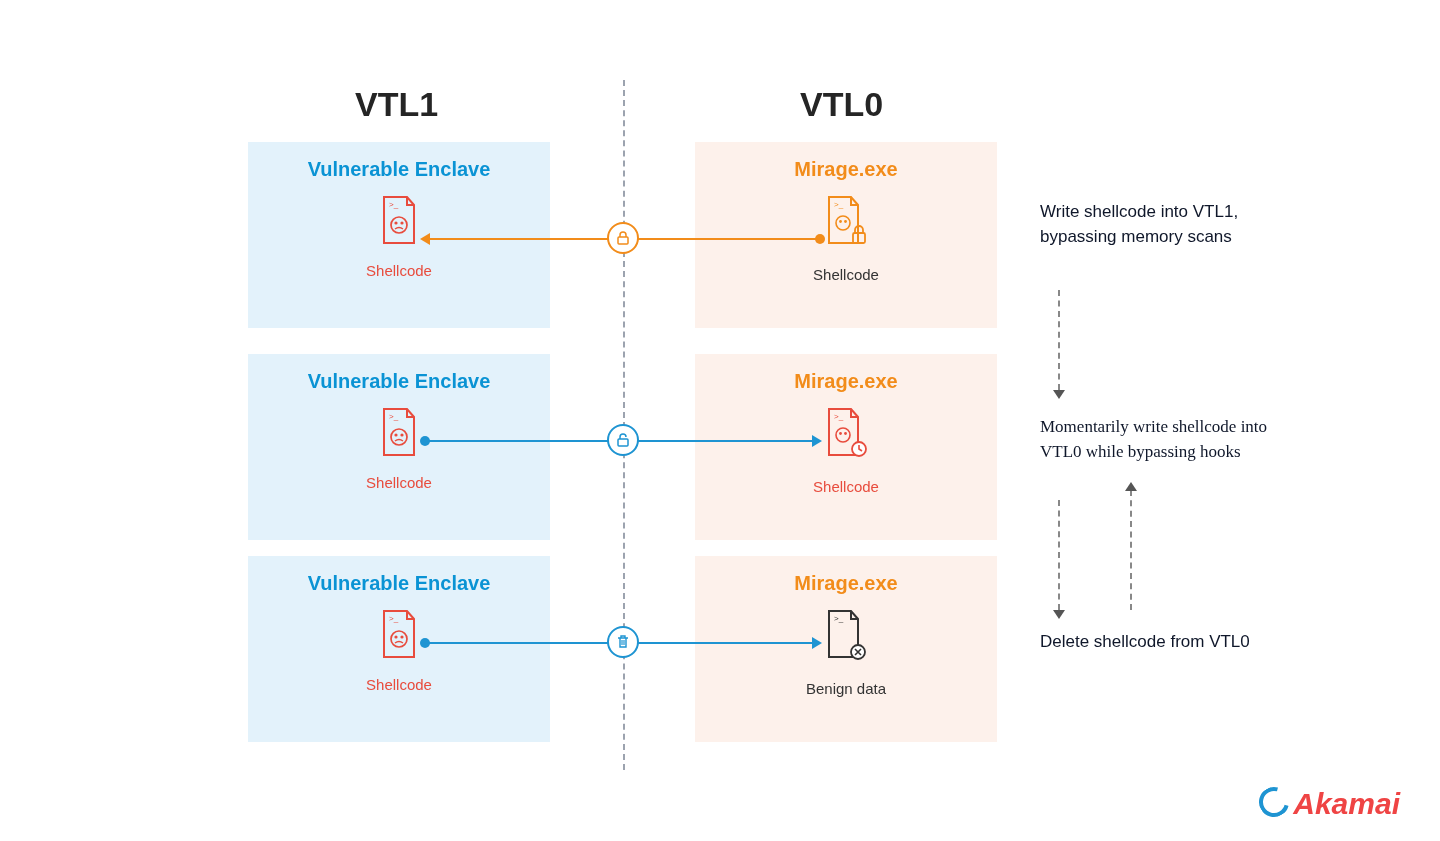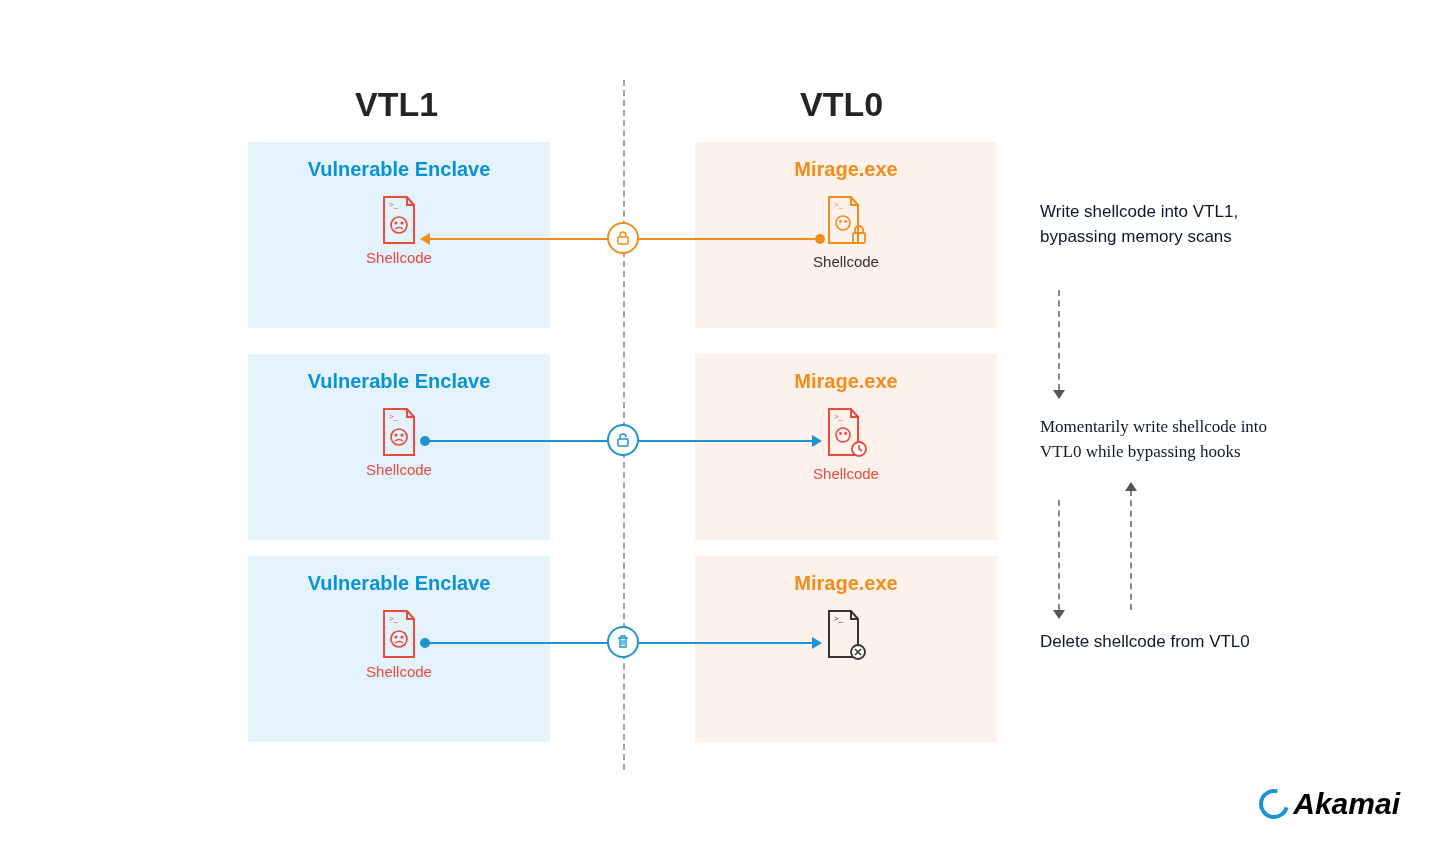--- a/index.html
+++ b/index.html
@@ -42,21 +42,21 @@
   .card-title {
     font-size: 20px;
     font-weight: 600;
     margin-bottom: 14px;
   }
   .card.blue .card-title { color: #0a93d4; }
   .card.orange .card-title { color: #f28c1a; }
 
   .file-label {
     font-size: 15px;
-    margin-top: 0;
+    margin-top: 13px;
     color: #333;
   }
   .file-label.red { color: #e84c3d; }
 
   .row1 { top: 142px; }
   .row2 { top: 354px; }
   .row3 { top: 556px; }
 
   .arrow-line {
     position: absolute;
@@ -123,23 +123,22 @@
     border-bottom: 9px solid #555;
   }
 
   .logo {
     position: absolute;
     right: 40px;
     bottom: 20px;
     font-size: 30px;
     font-weight: 700;
     font-style: italic;
-    color: #000000;
+    color: #ef4444;
     display: flex;
-    align-items: center;
     gap: 4px;
   }
   .logo-swirl {
     width: 30px; height: 30px;
     border: 4px solid #1e94d2;
     border-right-color: transparent;
     border-radius: 50%;
     transform: rotate(-30deg);
   }
 </style>
@@ -245,20 +244,21 @@
 
 <div class="card orange row3">
   <div class="card-title">Mirage.exe</div>
   <svg width="46" height="54" viewBox="0 0 46 54">
     <path d="M6 2 H28 L35 10 V48 H6 Z" fill="none" stroke="#333" stroke-width="2"></path>
     <path d="M28 2 V10 H35" fill="none" stroke="#333" stroke-width="2"></path>
     <text x="11" y="12" font-size="8" fill="#333">&gt;_</text>
     <circle cx="35" cy="43" r="7" fill="#fff" stroke="#333" stroke-width="1.8"></circle>
     <path d="M32 40 L38 46 M38 40 L32 46" stroke="#333" stroke-width="1.6"></path>
   </svg>
+  <div class="file-label">Benign data</div>
 </div>
 
 <div class="arrow-line blue" style="left:425px; top:642px; width:390px;"></div>
 <div class="arrow-dot blue" style="left:420px; top:638px;"></div>
 <div class="arrow-head right blue" style="left:812px; top:637px;"></div>
 <div class="circle-icon blue" style="left:607px; top:626px;">
   <svg width="16" height="16" viewBox="0 0 16 16">
       <path d="M3 4 h10 M5 4 v9 h6 v-9 M6 4 v-2 h4 v2" fill="none" stroke="#1e94d2" stroke-width="1.4"></path>
       <path d="M7 6 v5 M9 6 v5" stroke="#1e94d2" stroke-width="1.2"></path>
     </svg>

